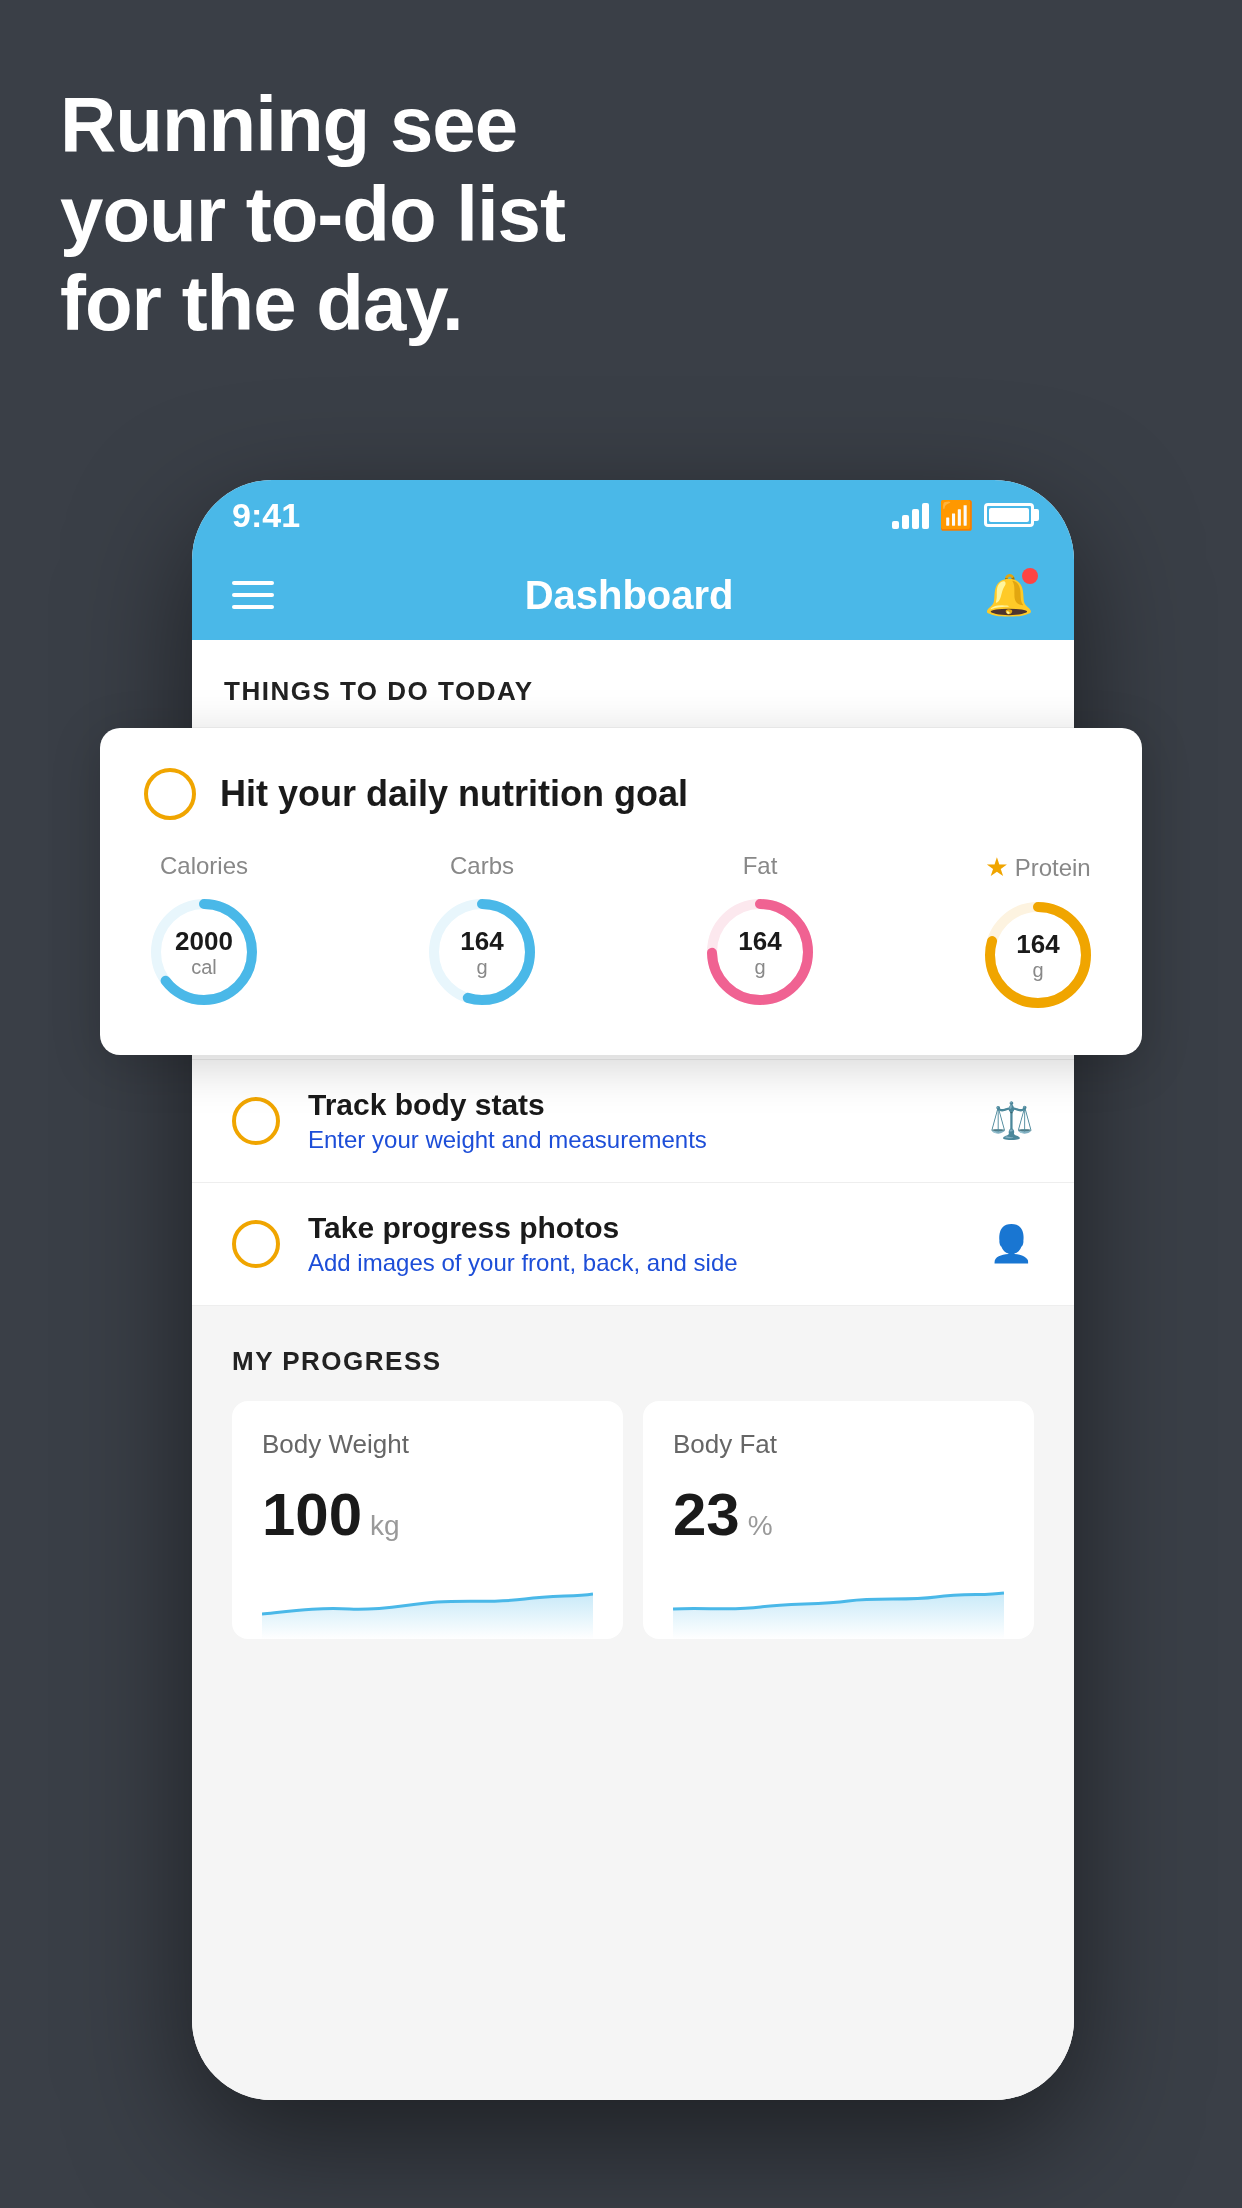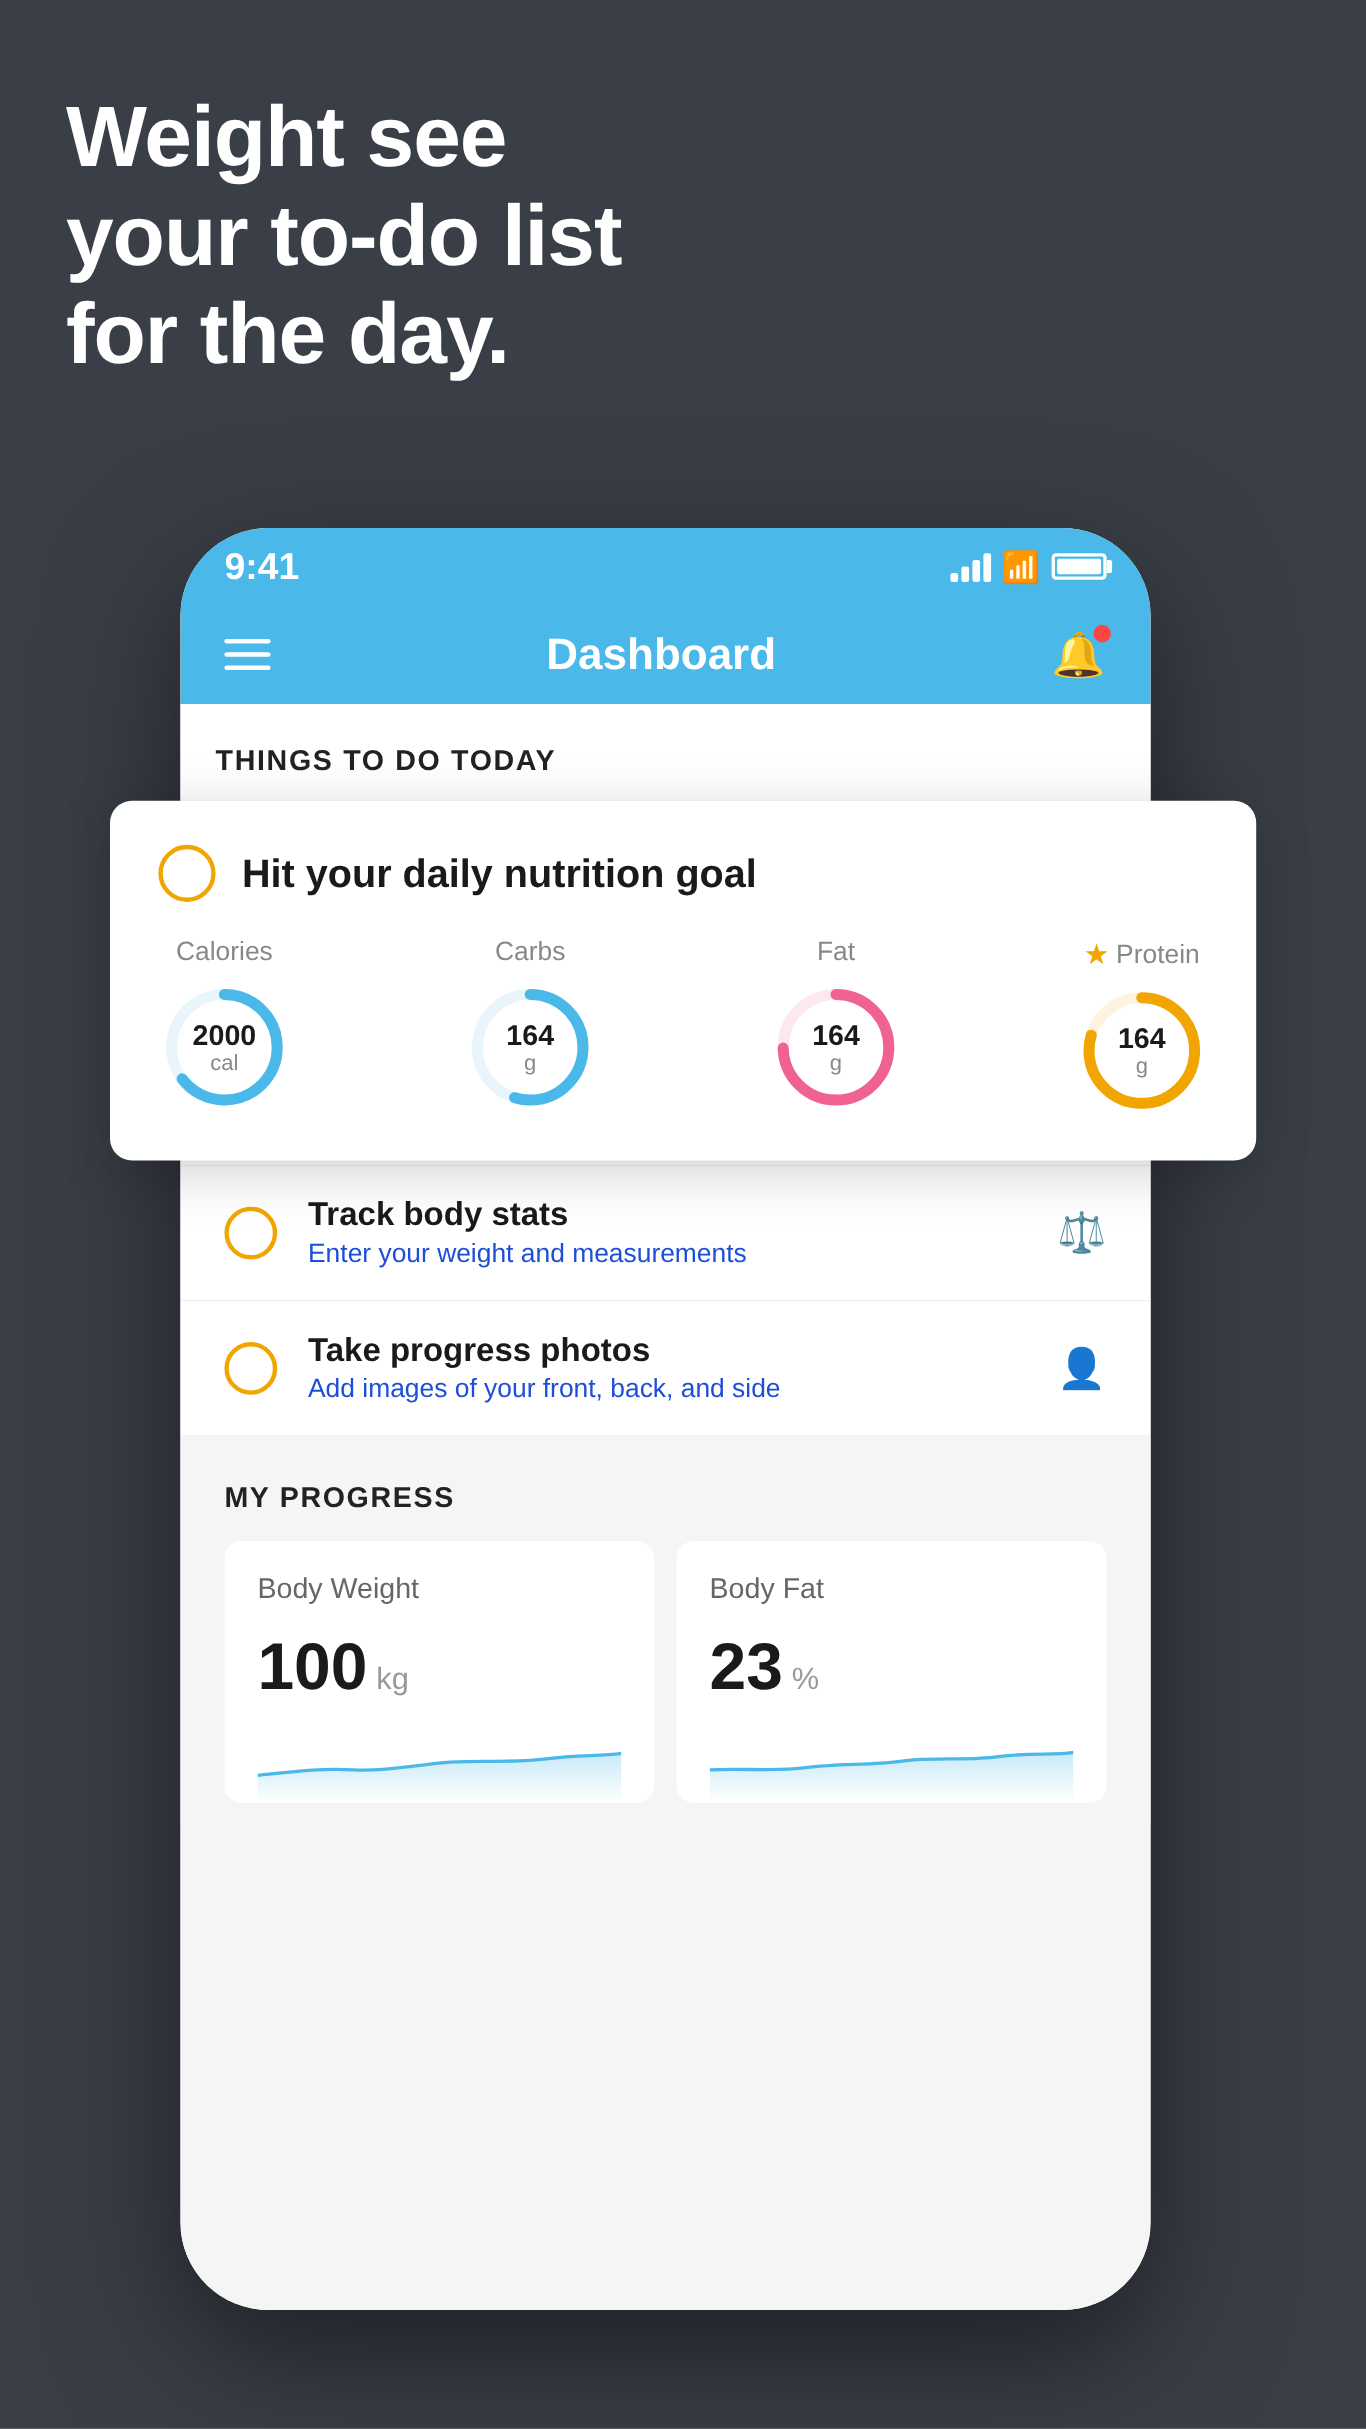--- a/index.html
+++ b/index.html
@@ -21,21 +21,21 @@
       font-size: 78px;
       font-weight: 800;
       line-height: 1.15;
       letter-spacing: -1px;
     }
 
     
     .phone-mockup {
       position: absolute;
       top: 480px;
-      left: 164px;
+      left: 192px;
       width: 882px;
       height: 1620px;
       background: #ffffff;
       border-radius: 80px;
       overflow: hidden;
       box-shadow: 0 40px 120px rgba(0,0,0,0.5);
     }
 
     
     .status-bar {
@@ -349,21 +349,21 @@
     .chart-line-area {
       height: 70px;
       position: relative;
       overflow: hidden;
     }
   </style>
 </head>
 <body>
 
 <div class="hero-text">
-  <div>Weight see</div>
+  <div>Running see</div>
   <div>your to-do list</div>
   <div>for the day.</div>
 </div>
 
 <div class="phone-mockup">
 
   <div class="status-bar">
     <span class="status-time">9:41</span>
     <div class="status-icons">
       <div class="signal-bars">

